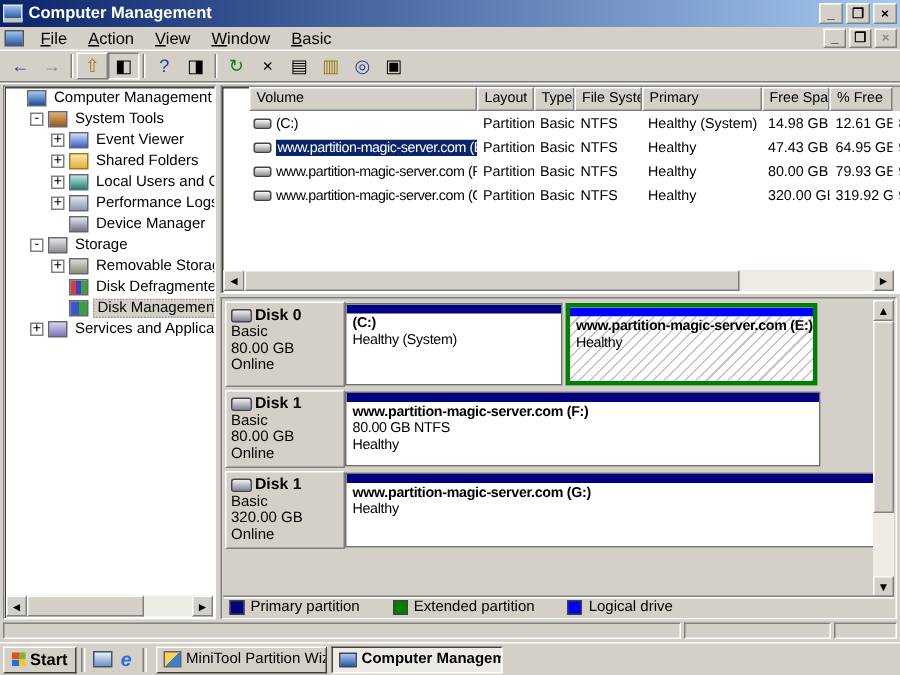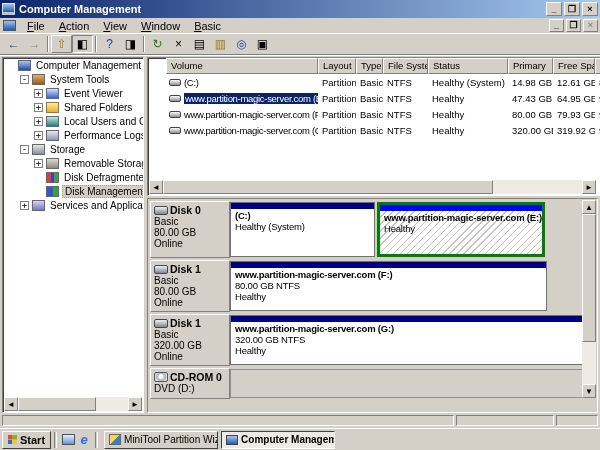--- a/index.html
+++ b/index.html
@@ -194,20 +194,25 @@
   <div class="titem lvl2">
     <span class="exp">+</span>
     <span class="ticon i-users"></span>
     <span class="tlabel">Local Users and Groups</span>
   </div>
   <div class="titem lvl2">
     <span class="exp">+</span>
     <span class="ticon i-perf"></span>
     <span class="tlabel">Performance Logs and Al</span>
   </div>
+  <div class="titem lvl2">
+    <span class="exp none"></span>
+    <span class="ticon i-devmgr"></span>
+    <span class="tlabel">Device Manager</span>
+  </div>
   <div class="titem lvl1">
     <span class="exp">-</span>
     <span class="ticon i-storage"></span>
     <span class="tlabel">Storage</span>
   </div>
   <div class="titem lvl2">
     <span class="exp">+</span>
     <span class="ticon i-removable"></span>
     <span class="tlabel">Removable Storage</span>
   </div>
@@ -233,21 +238,20 @@
     <div class="arrow out">►</div>
   </div>
 </div>
 
 <div class="volpane">
   <div class="vgrid vh">
     <div class="hcell">Volume</div>
     <div class="hcell">Layout</div>
     <div class="hcell">Type</div>
     <div class="hcell">File System</div>
-    <div class="hcell">Status</div>
     <div class="hcell">Primary</div>
     <div class="hcell">Free Space</div>
     <div class="hcell">% Free</div>
   </div>
 
   <div class="vgrid vrow">
     <div class="vcell vol">
         <span class="vol-ico"></span>
         <span class="vname">(C:)</span>
       </div>
@@ -368,47 +372,48 @@
         </div>
       <div>Basic</div>
       <div>320.00 GB</div>
       <div>Online</div>
     </div>
     <div class="dparts">
       <div class="part" style="width:356px; margin-right:0">
         <div class="stripe" style="background-color: rgb(0, 0, 128);"></div>
         <div class="pbody">
           <div class="pl1">www.partition-magic-server.com  (G:)</div>
-          <div>320.00 GB NTFS</div>
           <div>Healthy</div>
         </div>
       </div>
     </div>
   </div>
 
-  <div class="drow" style="height:31px">
-    <div class="dlabel">
-      <div class="dname">
-          <span class="cd-ico"></span>
-          <span>CD-ROM 0</span>
-        </div>
-      <div>DVD (D:)</div>
-    </div>
-    <div class="dparts">
-      <div class="cdarea"></div>
-    </div>
-  </div>
 
   <div class="vscroll">
     <div class="arrow out">▲</div>
     <div class="vthumb out" style="height:128px"></div>
     <div style="flex:1"></div>
     <div class="arrow out">▼</div>
   </div>
 
+  <div class="legend">
+    <div class="litem">
+      <span class="lsq" style="background-color: rgb(0, 0, 128);"></span>
+      <span>Primary partition</span>
+    </div>
+    <div class="litem">
+      <span class="lsq" style="background-color: rgb(0, 128, 0);"></span>
+      <span>Extended partition</span>
+    </div>
+    <div class="litem">
+      <span class="lsq" style="background-color: rgb(0, 0, 255);"></span>
+      <span>Logical drive</span>
+    </div>
+  </div>
 </div>
 
 <div class="statusbar">
   <div class="spane sp-main"></div>
   <div class="spane sp-1"></div>
   <div class="spane sp-2"></div>
 </div>
 
 <div class="taskbar">
   <div class="startbtn">

